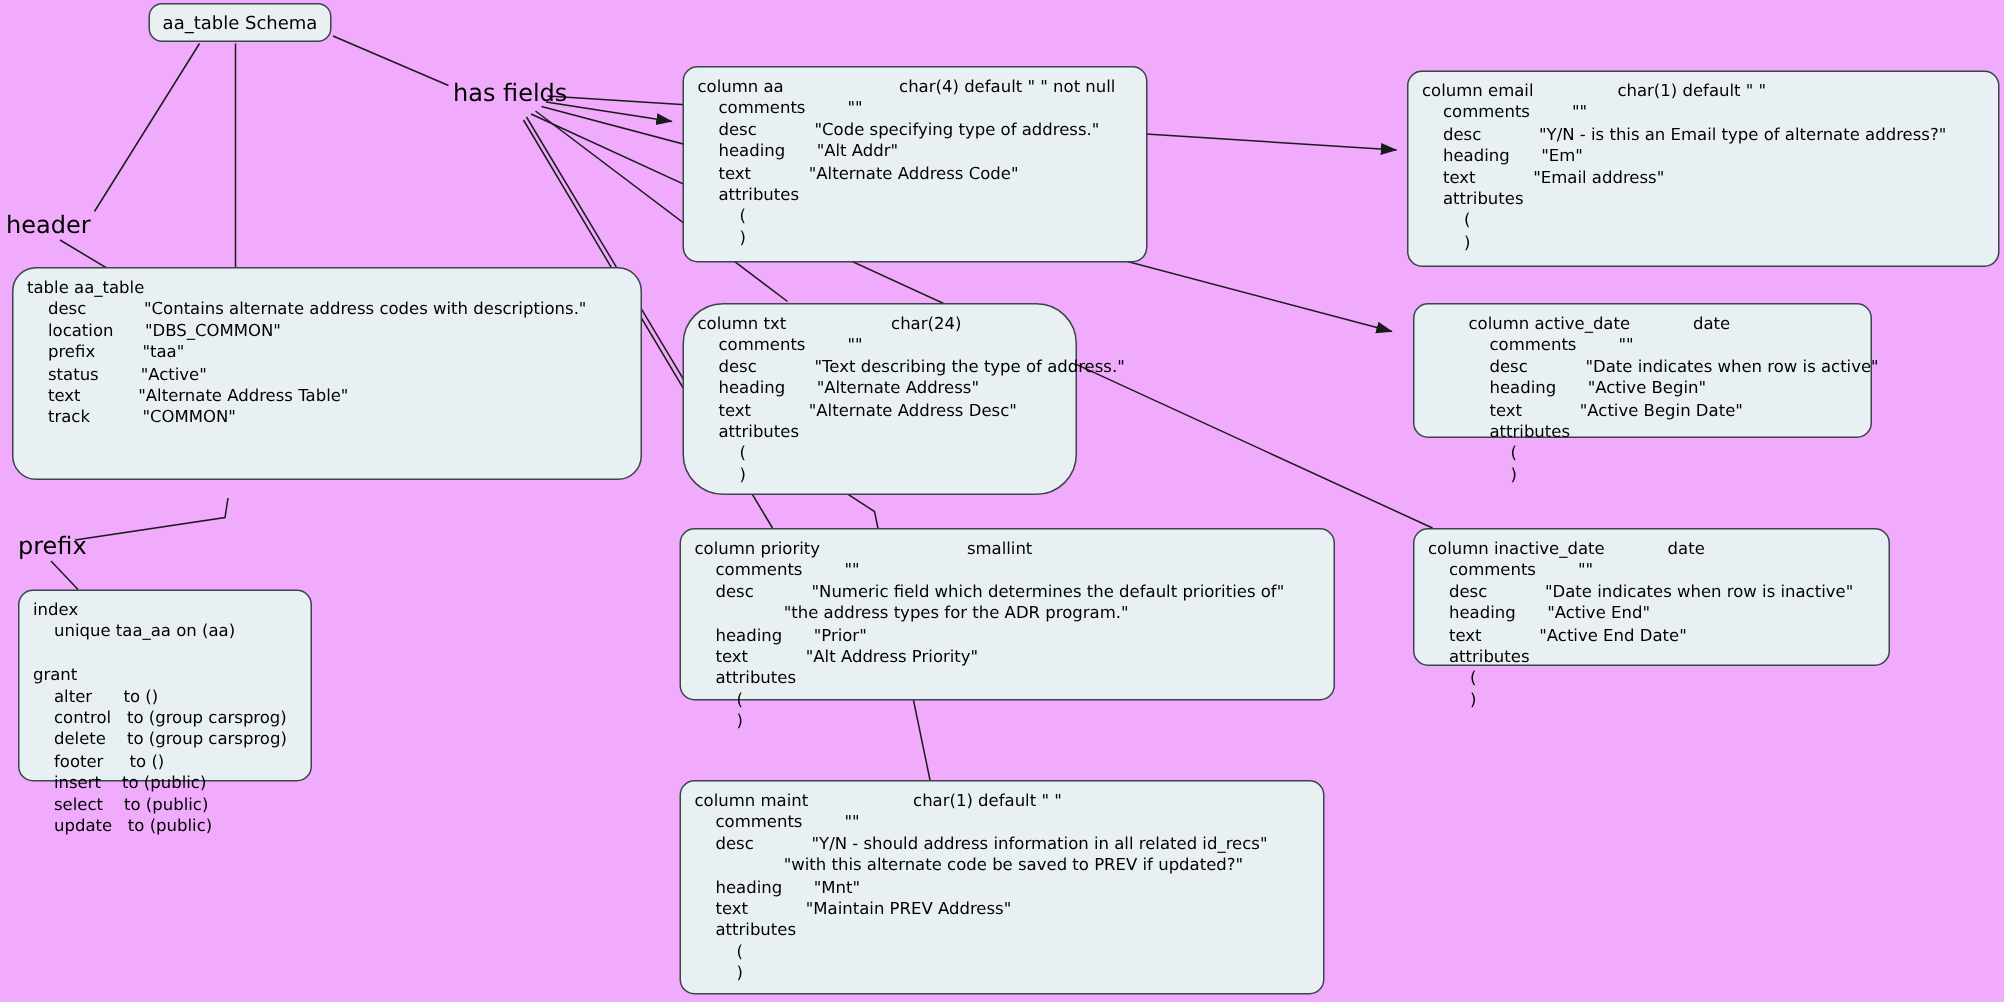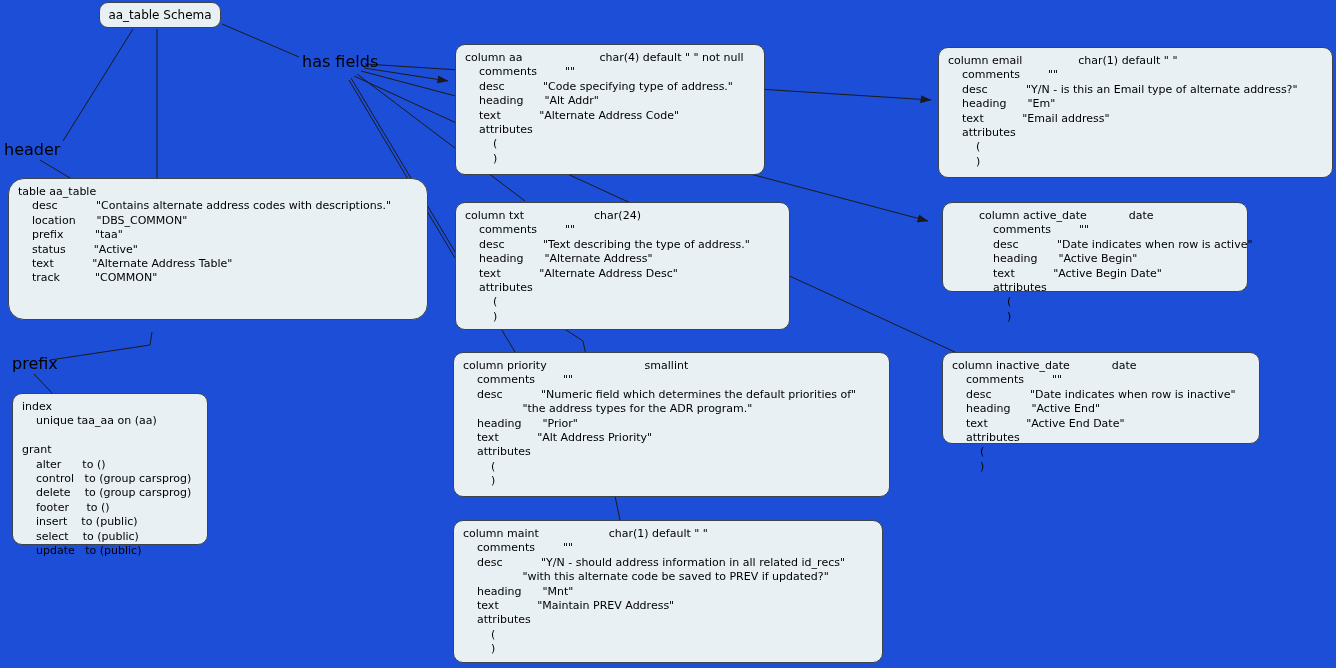--- a/index.html
+++ b/index.html
@@ -1,17 +1,17 @@
 <!DOCTYPE html>
 <html><head>
 <meta charset="utf-8">
 <style>
   html,body { margin:0; padding:0; background:#ffffff; }
   .canvas {
-    position:relative; width:1336px; height:668px; background:#1d4ed8;
+    position:relative; width:1336px; height:668px; background:#f0abfc;
     font-family:"DejaVu Sans","Liberation Sans",sans-serif; color:#000;
     overflow:hidden;
   }
   svg.edges { position:absolute; left:0; top:0; width:1336px; height:668px; z-index:1; }
   svg.edges line, svg.edges polyline { stroke:#1a1a1a; stroke-width:1; fill:none; }
   .node {
     position:absolute; box-sizing:border-box; z-index:2;
     background:#e9f0f3; border:1px solid #3a4449; border-radius:10px;
     padding:6px 8px 4px 9px; font-size:11px; line-height:14.4px;
   }
@@ -57,21 +57,21 @@
   <div class="node" style="left:8px; top:178px; width:420px; height:142px;border-radius:16px;">
       <div class="ln">table aa_table</div>
       <div class="ln">    desc           "Contains alternate address codes with descriptions."</div>
       <div class="ln">    location      "DBS_COMMON"</div>
       <div class="ln">    prefix         "taa"</div>
       <div class="ln">    status        "Active"</div>
       <div class="ln">    text           "Alternate Address Table"</div>
       <div class="ln">    track          "COMMON"</div>
     </div>
 
-  <div class="node" style="left:12px; top:393px; width:196px; height:152px;">
+  <div class="node" style="left:12px; top:393px; width:196px; height:128px;">
       <div class="ln">index</div>
       <div class="ln">    unique taa_aa on (aa)</div>
       <div class="ln">&nbsp;</div>
       <div class="ln">grant</div>
       <div class="ln">    alter      to ()</div>
       <div class="ln">    control   to (group carsprog)</div>
       <div class="ln">    delete    to (group carsprog)</div>
       <div class="ln">    footer     to ()</div>
       <div class="ln">    insert    to (public)</div>
       <div class="ln">    select    to (public)</div>
@@ -82,32 +82,32 @@
       <div class="ln">column aa                      char(4) default " " not null</div>
       <div class="ln">    comments        ""</div>
       <div class="ln">    desc           "Code specifying type of address."</div>
       <div class="ln">    heading      "Alt Addr"</div>
       <div class="ln">    text           "Alternate Address Code"</div>
       <div class="ln">    attributes</div>
       <div class="ln">        (</div>
       <div class="ln">        )</div>
     </div>
 
-  <div class="node" style="left:455px; top:202px; width:335px; height:128px;">
+  <div class="node" style="left:455px; top:202px; width:263px; height:128px;border-radius:27px;">
       <div class="ln">column txt                    char(24)</div>
       <div class="ln">    comments        ""</div>
       <div class="ln">    desc           "Text describing the type of address."</div>
       <div class="ln">    heading      "Alternate Address"</div>
       <div class="ln">    text           "Alternate Address Desc"</div>
       <div class="ln">    attributes</div>
       <div class="ln">        (</div>
       <div class="ln">        )</div>
     </div>
 
-  <div class="node" style="left:453px; top:352px; width:437px; height:145px;">
+  <div class="node" style="left:453px; top:352px; width:437px; height:115px;">
       <div class="ln">column priority                            smallint</div>
       <div class="ln">    comments        ""</div>
       <div class="ln">    desc           "Numeric field which determines the default priorities of"</div>
       <div class="ln">                 "the address types for the ADR program."</div>
       <div class="ln">    heading      "Prior"</div>
       <div class="ln">    text           "Alt Address Priority"</div>
       <div class="ln">    attributes</div>
       <div class="ln">        (</div>
       <div class="ln">        )</div>
     </div>

